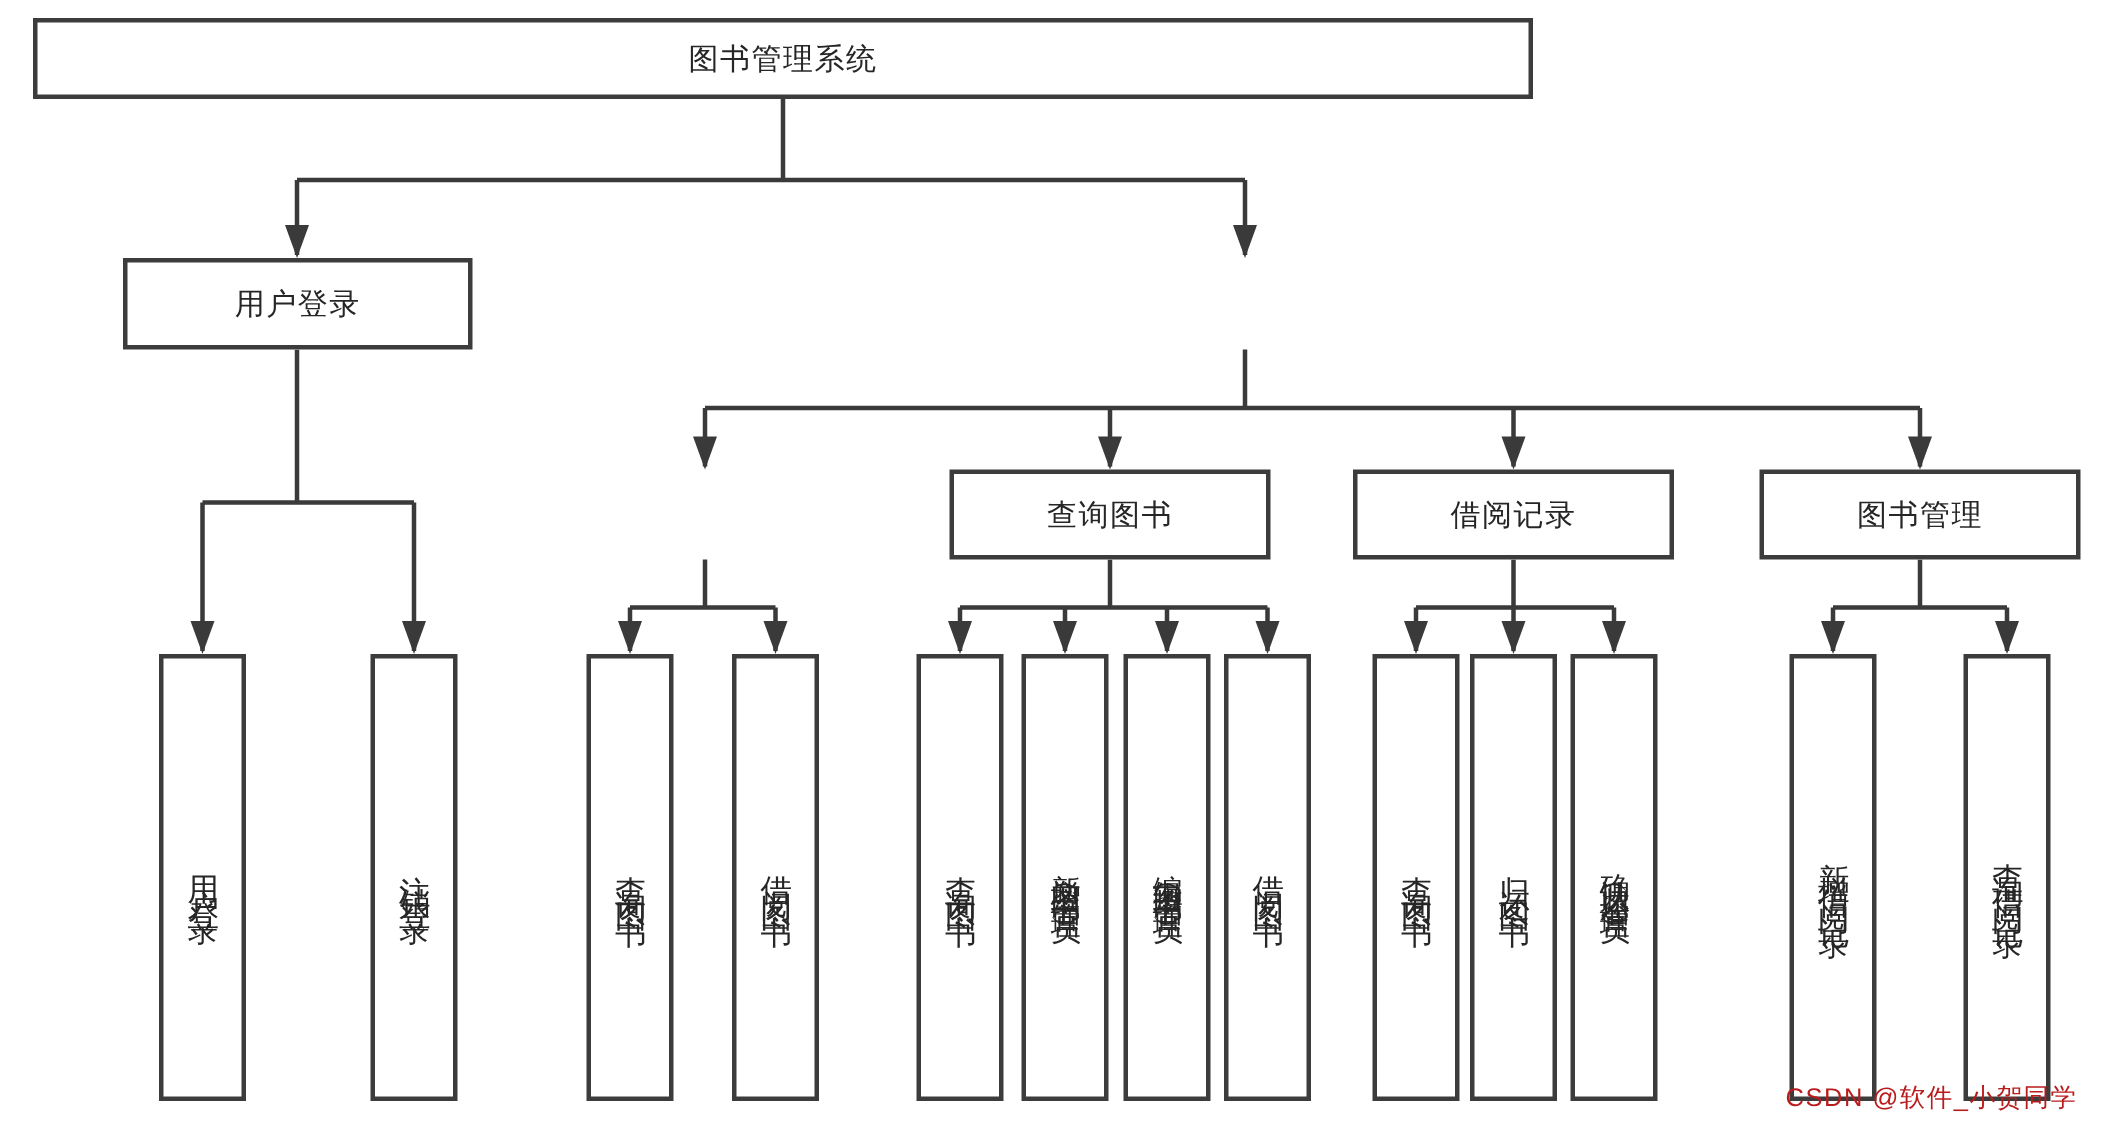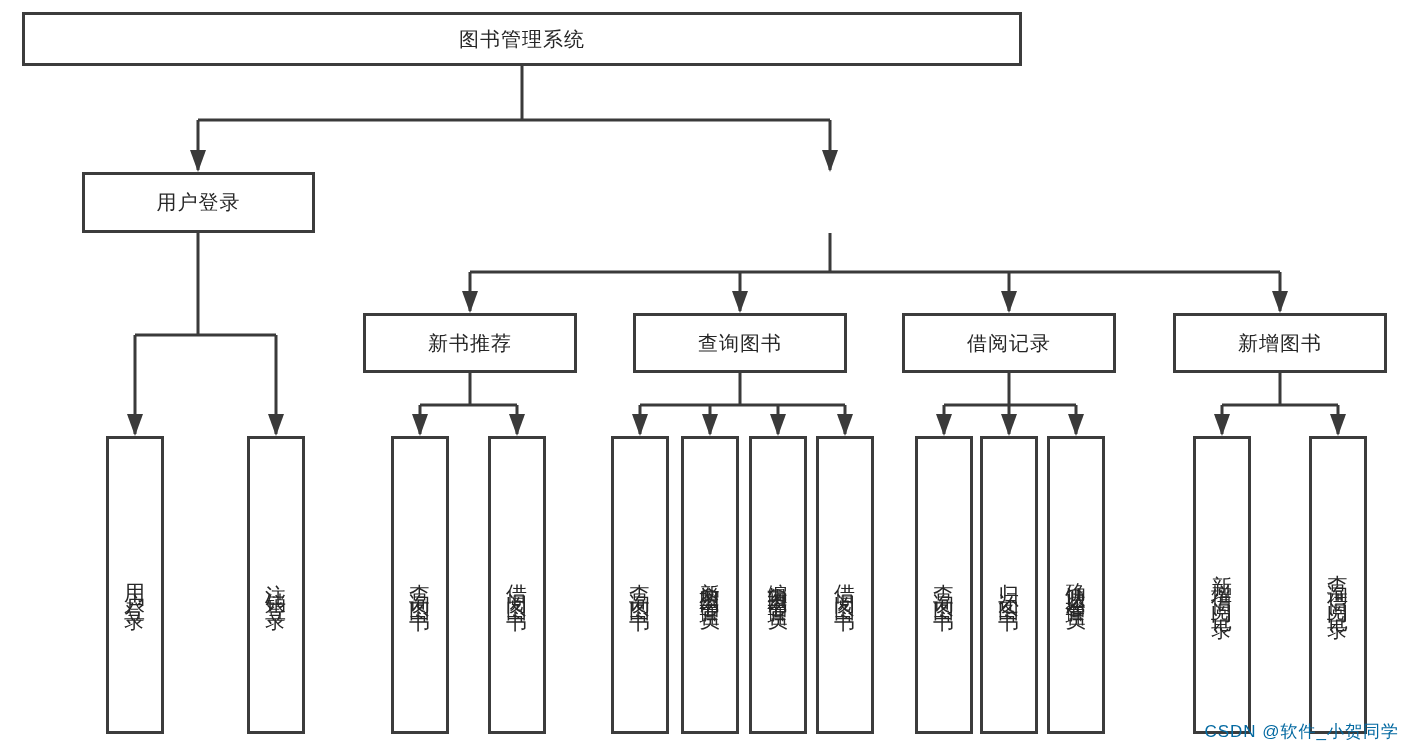--- a/index.html
+++ b/index.html
@@ -31,23 +31,23 @@
   .node.v {
     writing-mode: vertical-rl;
     text-orientation: mixed;
     font-size: 21px;
     letter-spacing: 9px;
     line-height: 1;
   }
   .node.v.tight { letter-spacing: 4px; font-size: 20px; }
   .watermark {
     position: absolute;
-    right: 6px;
+    right: 20px;
     bottom: 4px;
-    color: #0369a1;
+    color: #b91c1c;
     font-size: 17px;
     letter-spacing: 1px;
     white-space: nowrap;
   }
 </style>
 </head>
 <body>
 
 <div class="canvas">
 
@@ -95,24 +95,23 @@
 
       <polygon points="1214,414 1230,414 1222,436"></polygon>
       <polygon points="1330,414 1346,414 1338,436"></polygon>
     </g>
   </svg>
 
   <div class="node h" style="left:22px; top:12px; width:1000px; height:54px;">图书管理系统</div>
 
   <div class="node h" style="left:82px; top:172px; width:233px; height:61px;">用户登录</div>
 
-  <div class="node h" style="left:363px; top:313px; width:214px; height:60px;">新书推荐</div>
   <div class="node h" style="left:633px; top:313px; width:214px; height:60px;">查询图书</div>
   <div class="node h" style="left:902px; top:313px; width:214px; height:60px;">借阅记录</div>
-  <div class="node h" style="left:1173px; top:313px; width:214px; height:60px;">新增图书</div>
+  <div class="node h" style="left:1173px; top:313px; width:214px; height:60px;">图书管理</div>
 
   <div class="node v" style="left:106px; top:436px; width:58px; height:298px;">用户登录</div>
   <div class="node v" style="left:247px; top:436px; width:58px; height:298px;">注销登录</div>
 
   <div class="node v" style="left:391px; top:436px; width:58px; height:298px;">查询图书</div>
   <div class="node v" style="left:488px; top:436px; width:58px; height:298px;">借阅图书</div>
 
   <div class="node v" style="left:611px; top:436px; width:58px; height:298px;">查询图书</div>
   <div class="node v tight" style="left:681px; top:436px; width:58px; height:298px;">新增图书（管理员）</div>
   <div class="node v tight" style="left:749px; top:436px; width:58px; height:298px;">编辑图书（管理员）</div>

